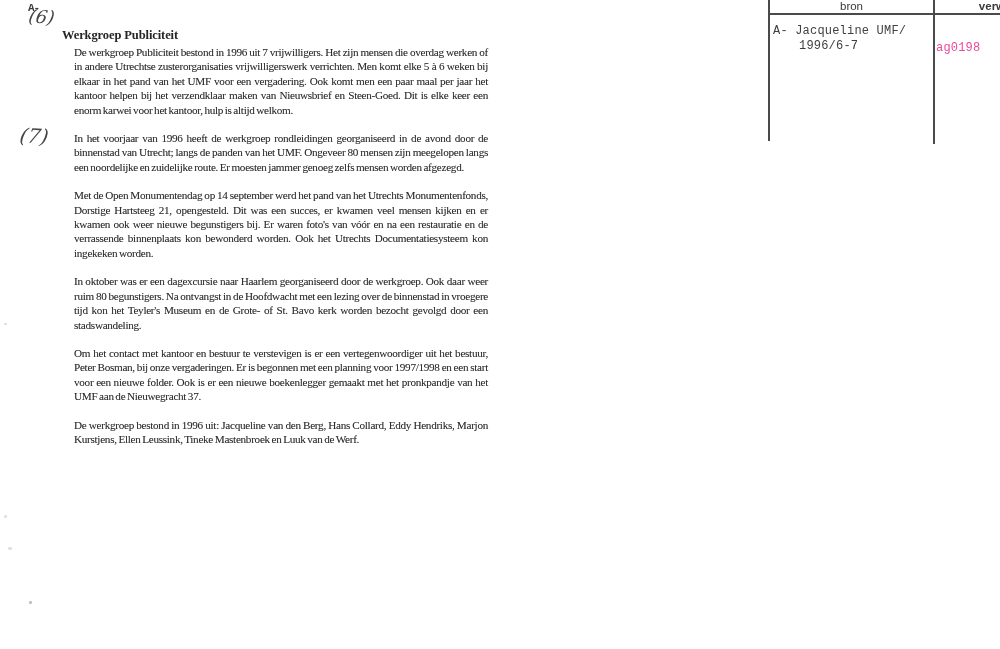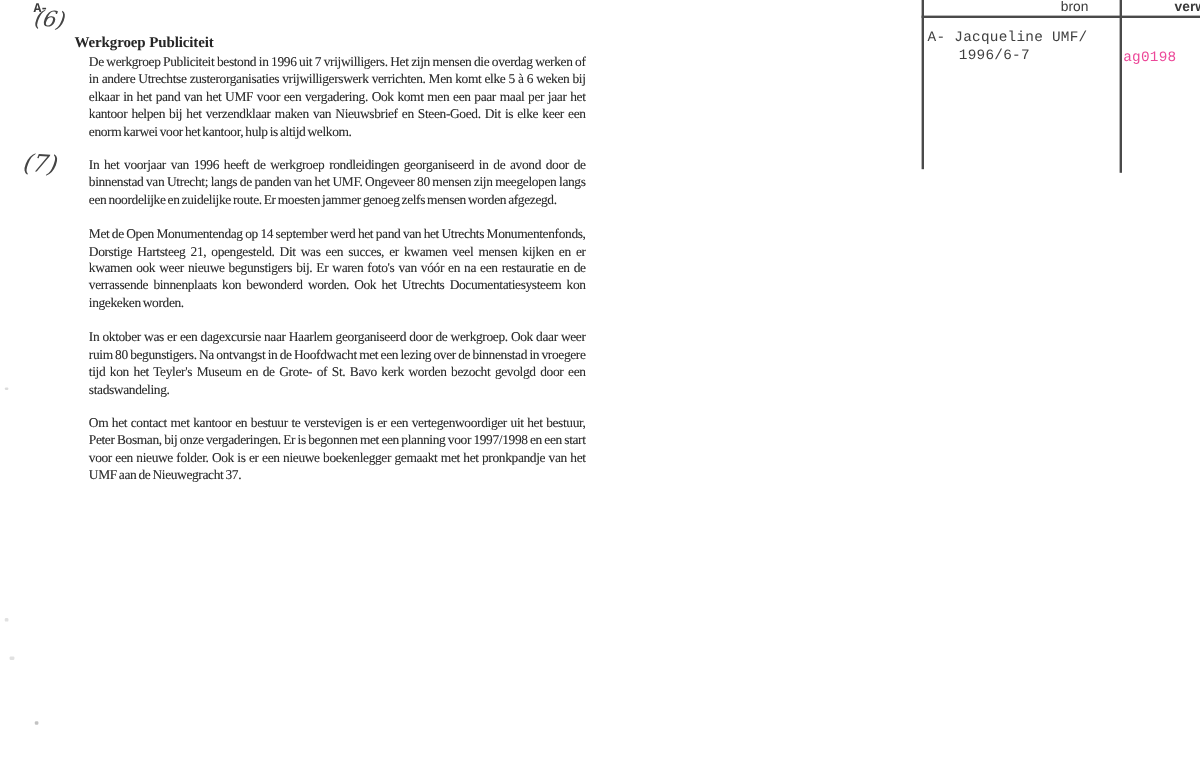--- a/index.html
+++ b/index.html
@@ -84,21 +84,21 @@
   .stamp-header {
     position: absolute;
     top: 0;
     height: 13px;
     font-family: "Liberation Sans", sans-serif;
     font-size: 11.5px;
     line-height: 13px;
     text-align: center;
     color: #3a3a3a;
   }
-  .header-bron     { left: 770px; width: 163px; padding-left: 44px; }
+  .header-bron     { left: 770px; width: 163px; }
   .header-verwerkt { left: 970px; width: 65px; font-weight: bold; }
 
   .stamp-cell {
     position: absolute;
     font-family: "Liberation Mono", monospace;
     font-size: 12px;
     color: #3f3f3f;
     white-space: nowrap;
     letter-spacing: 0.2px;
   }
@@ -130,20 +130,21 @@
   <span class="hw hw-6">(6)</span>
   <span class="hw hw-7">(7)</span>
 
   <div class="article">
     <h1>Werkgroep Publiciteit</h1>
     <p>De werkgroep Publiciteit bestond in 1996 uit 7 vrijwilligers. Het zijn mensen die overdag werken of in andere Utrechtse zusterorganisaties vrijwilligerswerk verrichten. Men komt elke 5 à 6 weken bij elkaar in het pand van het UMF voor een vergadering. Ook komt men een paar maal per jaar het kantoor helpen bij het verzendklaar maken van Nieuwsbrief en Steen-Goed. Dit is elke keer een enorm karwei voor het kantoor, hulp is altijd welkom.</p>
     <p>In het voorjaar van 1996 heeft de werkgroep rondleidingen georganiseerd in de avond door de binnenstad van Utrecht; langs de panden van het UMF. Ongeveer 80 mensen zijn meegelopen langs een noordelijke en zuidelijke route. Er moesten jammer genoeg zelfs mensen worden afgezegd.</p>
     <p>Met de Open Monumentendag op 14 september werd het pand van het Utrechts Monumentenfonds, Dorstige Hartsteeg 21, opengesteld. Dit was een succes, er kwamen veel mensen kijken en er kwamen ook weer nieuwe begunstigers bij. Er waren foto's van vóór en na een restauratie en de verrassende binnenplaats kon bewonderd worden. Ook het Utrechts Documentatiesysteem kon ingekeken worden.</p>
     <p>In oktober was er een dagexcursie naar Haarlem georganiseerd door de werkgroep. Ook daar weer ruim 80 begunstigers. Na ontvangst in de Hoofdwacht met een lezing over de binnenstad in vroegere tijd kon het Teyler's Museum en de Grote- of St. Bavo kerk worden bezocht gevolgd door een stadswandeling.</p>
     <p>Om het contact met kantoor en bestuur te verstevigen is er een vertegenwoordiger uit het bestuur, Peter Bosman, bij onze vergaderingen. Er is begonnen met een planning voor 1997/1998 en een start voor een nieuwe folder. Ook is er een nieuwe boekenlegger gemaakt met het pronkpandje van het UMF aan de Nieuwegracht 37.</p>
+    <p>De werkgroep bestond in 1996 uit: Jacqueline van den Berg, Hans Collard, Eddy Hendriks, Marjon Kurstjens, Ellen Leussink, Tineke Mastenbroek en Luuk van de Werf.</p>
   </div>
 
   <div>
     <div class="stamp-line vline-left"></div>
     <div class="stamp-line vline-mid"></div>
     <div class="stamp-line hline-header"></div>
 
     <div class="stamp-header header-bron">bron</div>
     <div class="stamp-header header-verwerkt">verwerkt</div>
 

